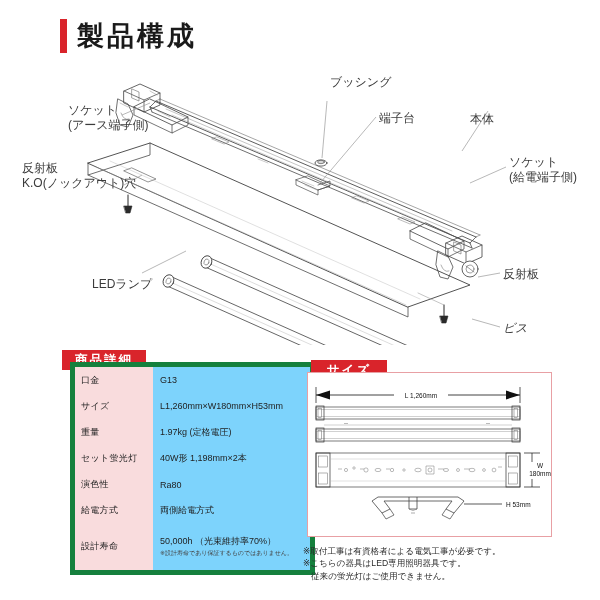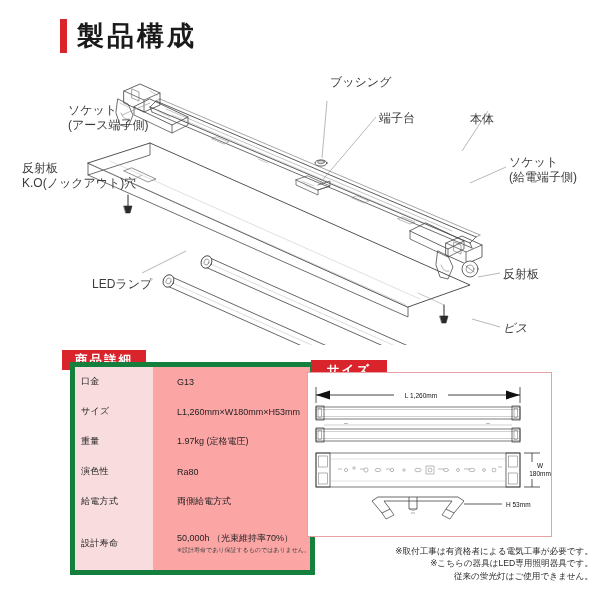--- a/index.html
+++ b/index.html
@@ -92,22 +92,22 @@
     vertical-align: middle;
     padding: 0 0 0 6px;
   }
   .spec-table td.k {
     width: 72px;
     background: #f9dcdd;
     font-weight: normal;
     letter-spacing: 0.3px;
   }
   .spec-table td.v {
-    background: #fca5a5;
-    padding-left: 24px;
+    background: #7dd3fc;
+    padding-left: 7px;
   }
   .sub-note {
     display: block;
     font-size: 6px;
     color: #444;
     margin-top: 1px;
   }
 
   
   .size-panel {
@@ -123,21 +123,20 @@
   .size-panel svg { display: block; }
 
   .notes {
     position: absolute;
     left: 303px;
     top: 545px;
     width: 290px;
     font-size: 8.6px;
     color: #2b2b2b;
     line-height: 1.45;
-    text-align: right;
   }
   .notes div { white-space: pre; }
   .notes .indent { padding-left: 8px; }
 
   .dim-label {
     font-family: "Liberation Sans", sans-serif;
     font-size: 6.5px;
     fill: #111;
   }
 </style>
@@ -283,20 +282,24 @@
           <td class="k">口金</td>
           <td class="v">G13</td>
         </tr>
         <tr>
           <td class="k">サイズ</td>
           <td class="v">L1,260mm×W180mm×H53mm</td>
         </tr>
         <tr>
           <td class="k">重量</td>
           <td class="v">1.97kg (定格電圧)</td>
+        </tr>
+        <tr>
+          <td class="k">セット蛍光灯</td>
+          <td class="v">40W形   1,198mm×2本</td>
         </tr>
         <tr>
           <td class="k">演色性</td>
           <td class="v">Ra80</td>
         </tr>
         <tr>
           <td class="k">給電方式</td>
           <td class="v">両側給電方式</td>
         </tr>
         <tr>

